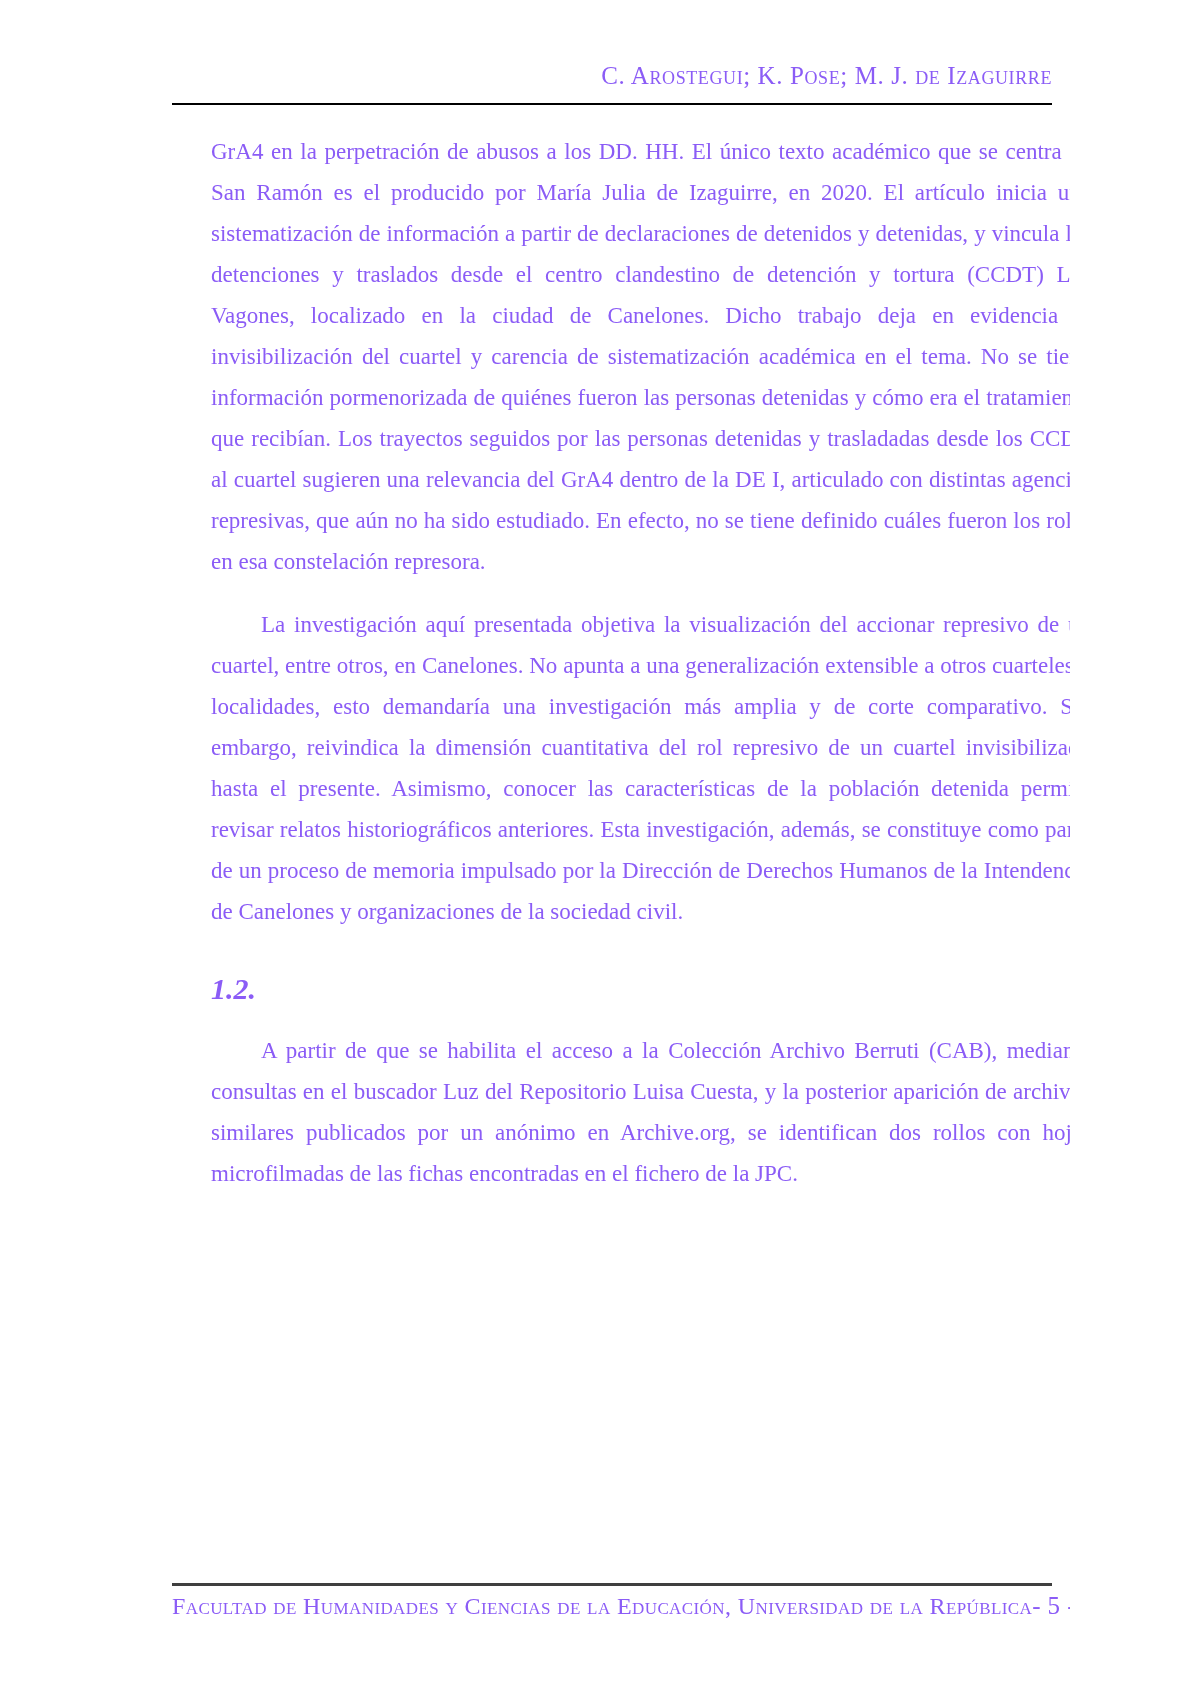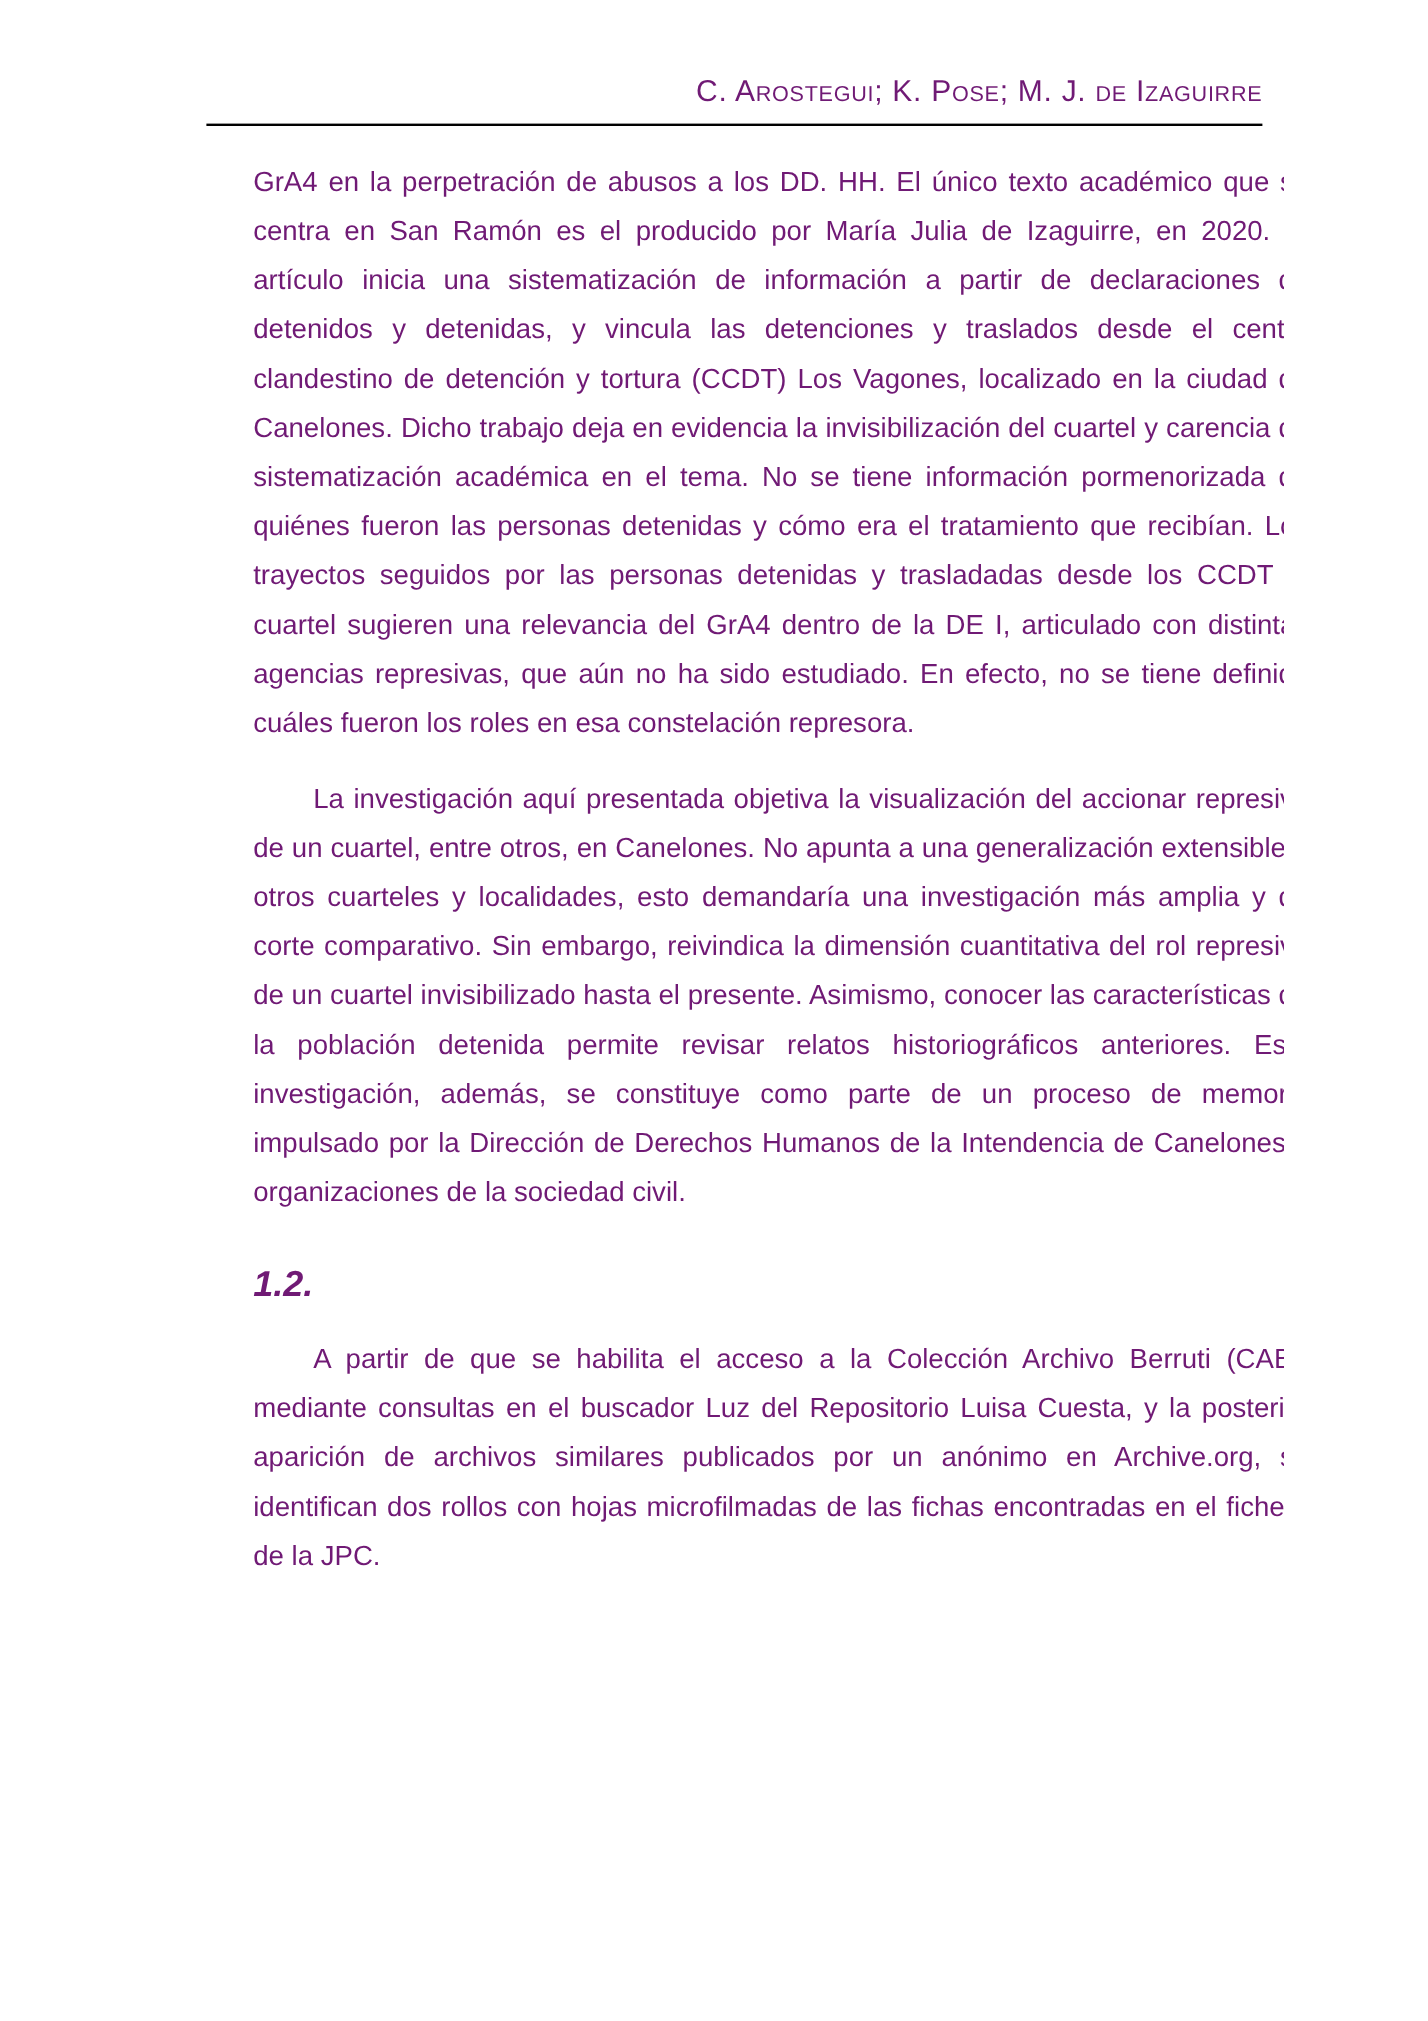--- a/index.html
+++ b/index.html
@@ -5,22 +5,22 @@
   html, body {
     margin: 0;
     padding: 0;
     background: #ffffff;
   }
   .page {
     position: relative;
     width: 1070px;
     height: 1684px;
     background: #ffffff;
-    font-family: Liberation Sans, sans-serif;
-    color: #701a75;
+    font-family: Liberation Serif, serif;
+    color: #8b5cf6;
     overflow: hidden;
   }
   .header {
     position: absolute;
     left: 172px;
     top: 0;
     width: 880px;
   }
   .header-authors {
     padding-top: 62px;
@@ -110,14 +110,20 @@
 
     <h2 class="section-heading">
       <span class="heading-number">1.2.</span>
     </h2>
 
 
     <p class="par indent">A partir de que se habilita el acceso a la Colección Archivo Berruti (CAB), mediante consultas en el buscador Luz del Repositorio Luisa Cuesta, y la posterior aparición de archivos similares publicados por un anónimo en Archive.org, se identifican dos rollos con hojas microfilmadas de las fichas encontradas en el fichero de la JPC.</p>
 
   </main>
 
+  <footer class="footer">
+    <div class="footer-line">
+      <span class="footer-institution">Facultad de Humanidades y Ciencias de la Educación, Universidad de la República</span>
+      <span class="page-number">- 5 -</span>
+    </div>
+  </footer>
 
 </div>
 
 </body></html>

